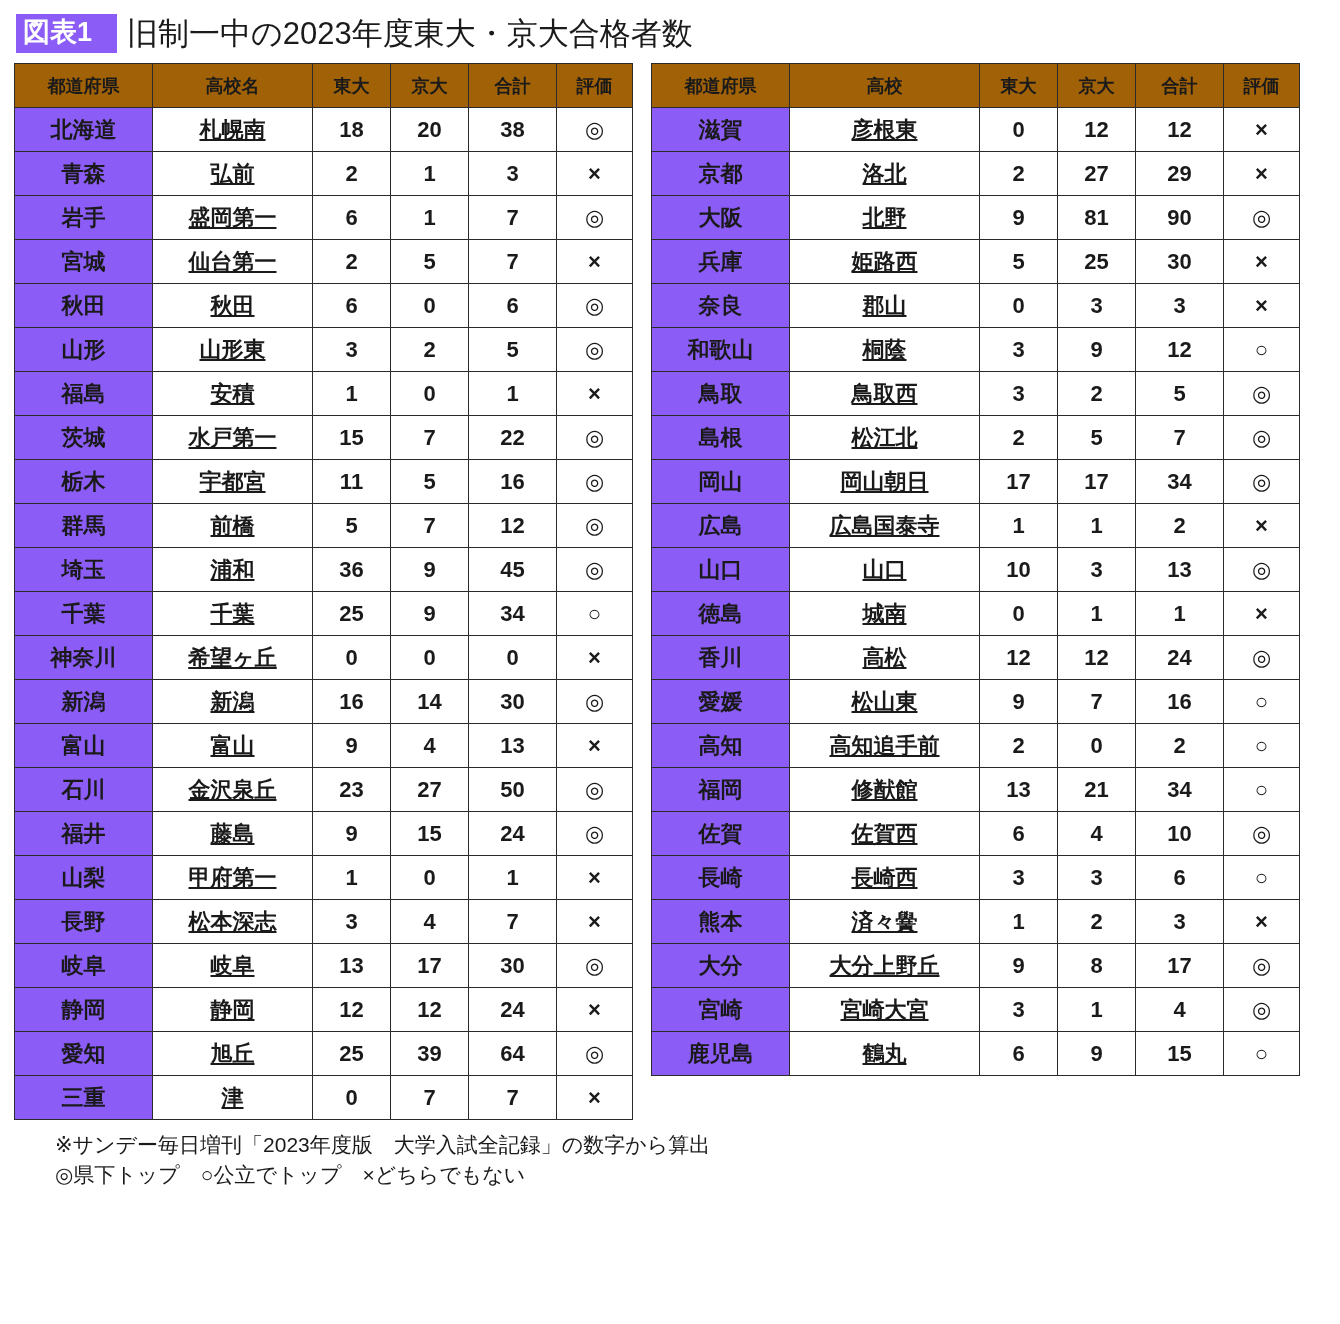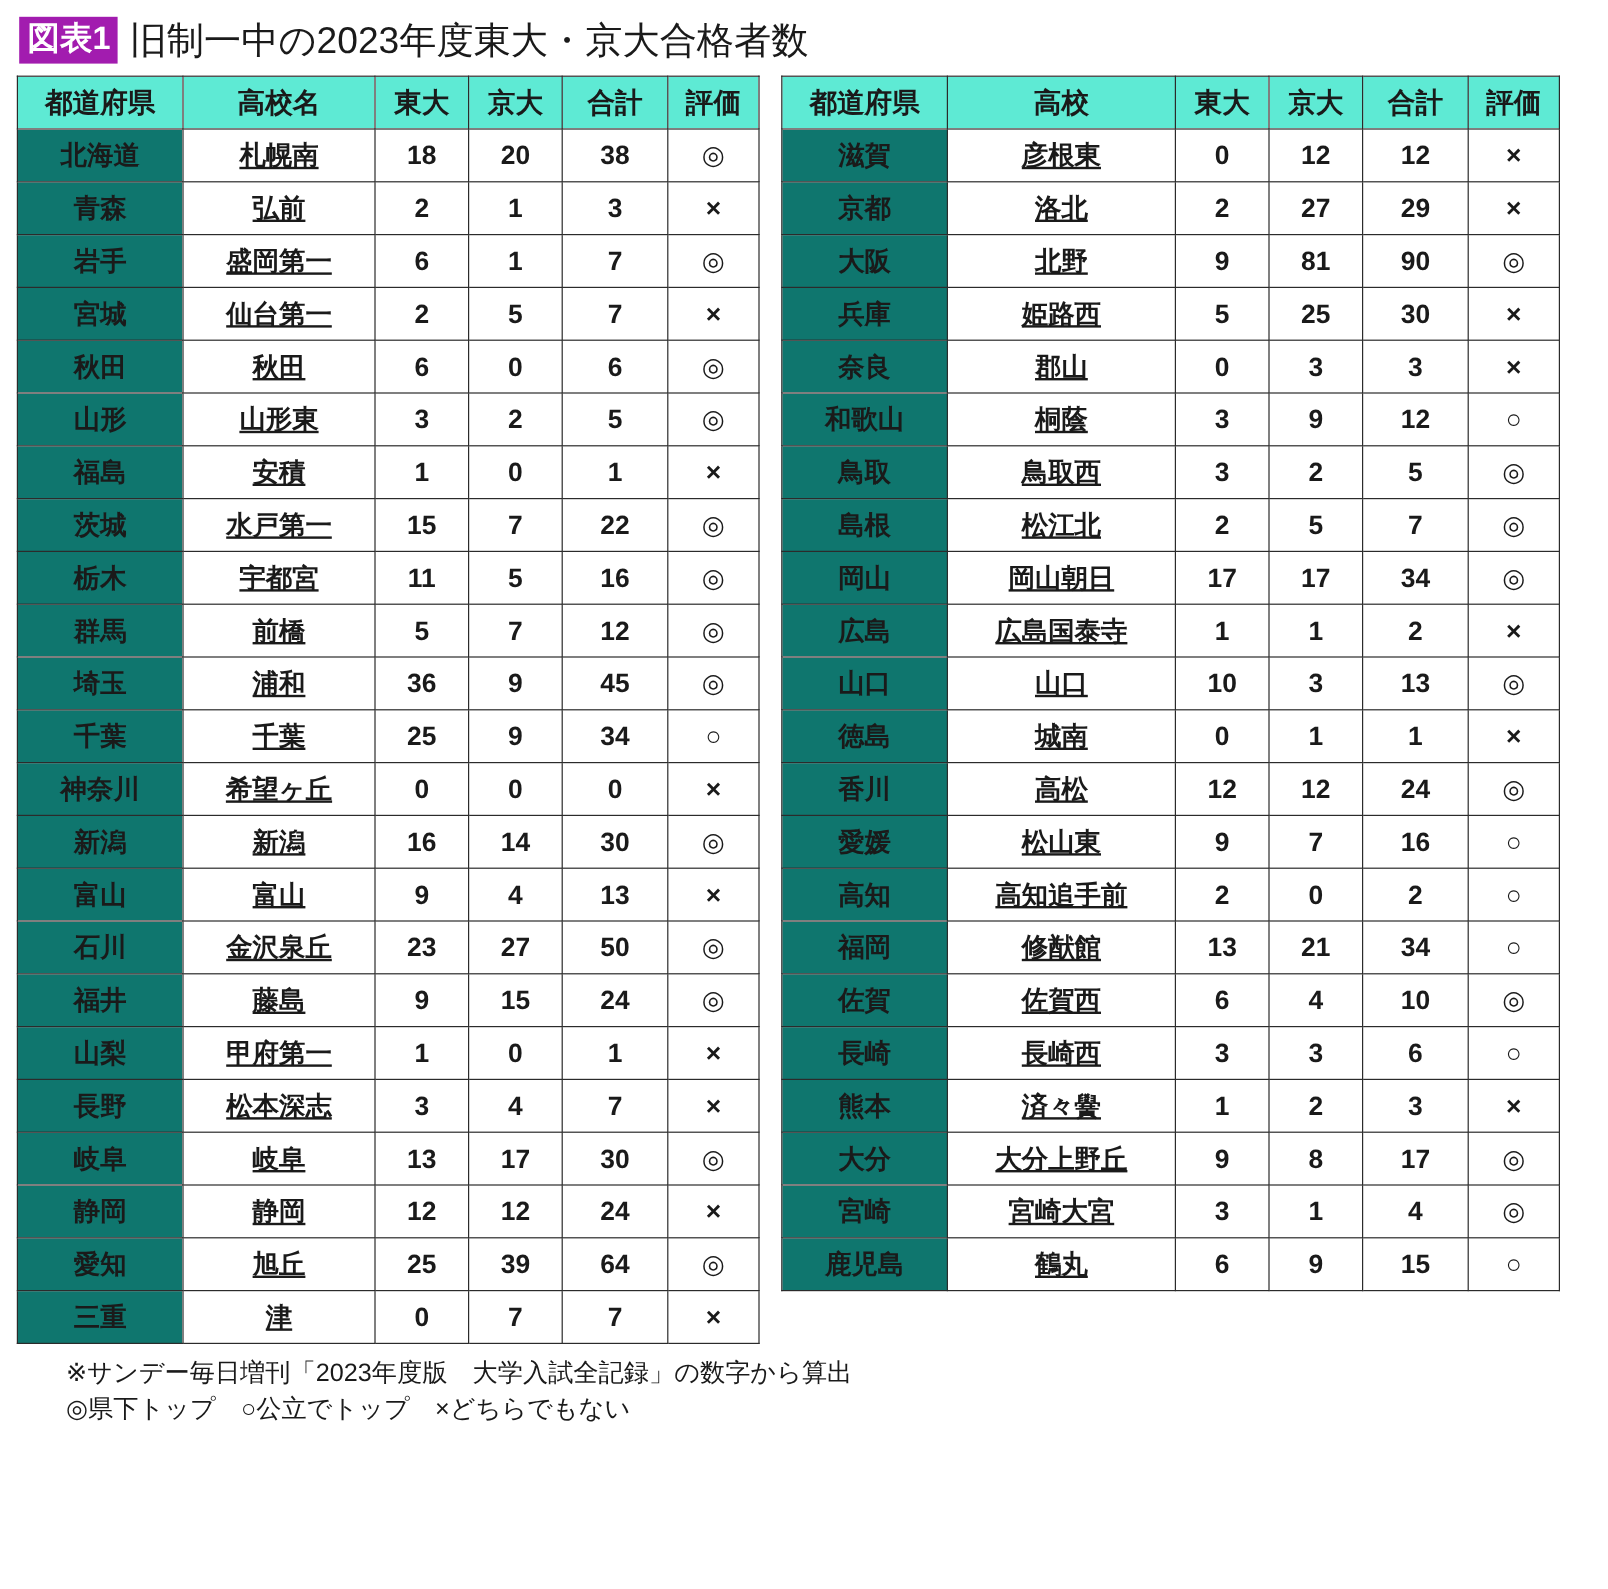--- a/index.html
+++ b/index.html
@@ -22,26 +22,26 @@
     position: relative;
   }
   
   .title-row {
     display: flex;
     align-items: center;
     gap: 10px;
     margin: 4px 0 10px 2px;
   }
   .title-badge {
-    background: #a21caf;
+    background: #8b5cf6;
     color: #ffffff;
     font-size: 27px;
     font-weight: bold;
     line-height: 1;
-    padding: 5px 6px 7px 7px;
+    padding: 5px 25px 7px 7px;
     letter-spacing: 0px;
   }
   .title-text {
     font-size: 31px;
     font-weight: normal;
     letter-spacing: 0px;
     line-height: 1;
     white-space: nowrap;
   }
   
@@ -58,26 +58,26 @@
     border: 1px solid #2b2b2b;
     height: 43px;
     font-size: 22px;
     font-weight: bold;
     text-align: center;
     padding: 0 2px;
     white-space: nowrap;
     overflow: hidden;
   }
   table.grid thead th {
-    font-size: 23px;
-    background: #5eead4;
+    font-size: 18px;
+    background: #a16207;
     margin-left: 37px;
   }
   td.pref {
-    background: #0f766e;
+    background: #8b5cf6;
     text-align: center;
   }
   td.school {
     text-align: center;
     text-decoration: underline;
   }
   td.num {
     font-weight: normal;
     font-size: 23px;
   }

